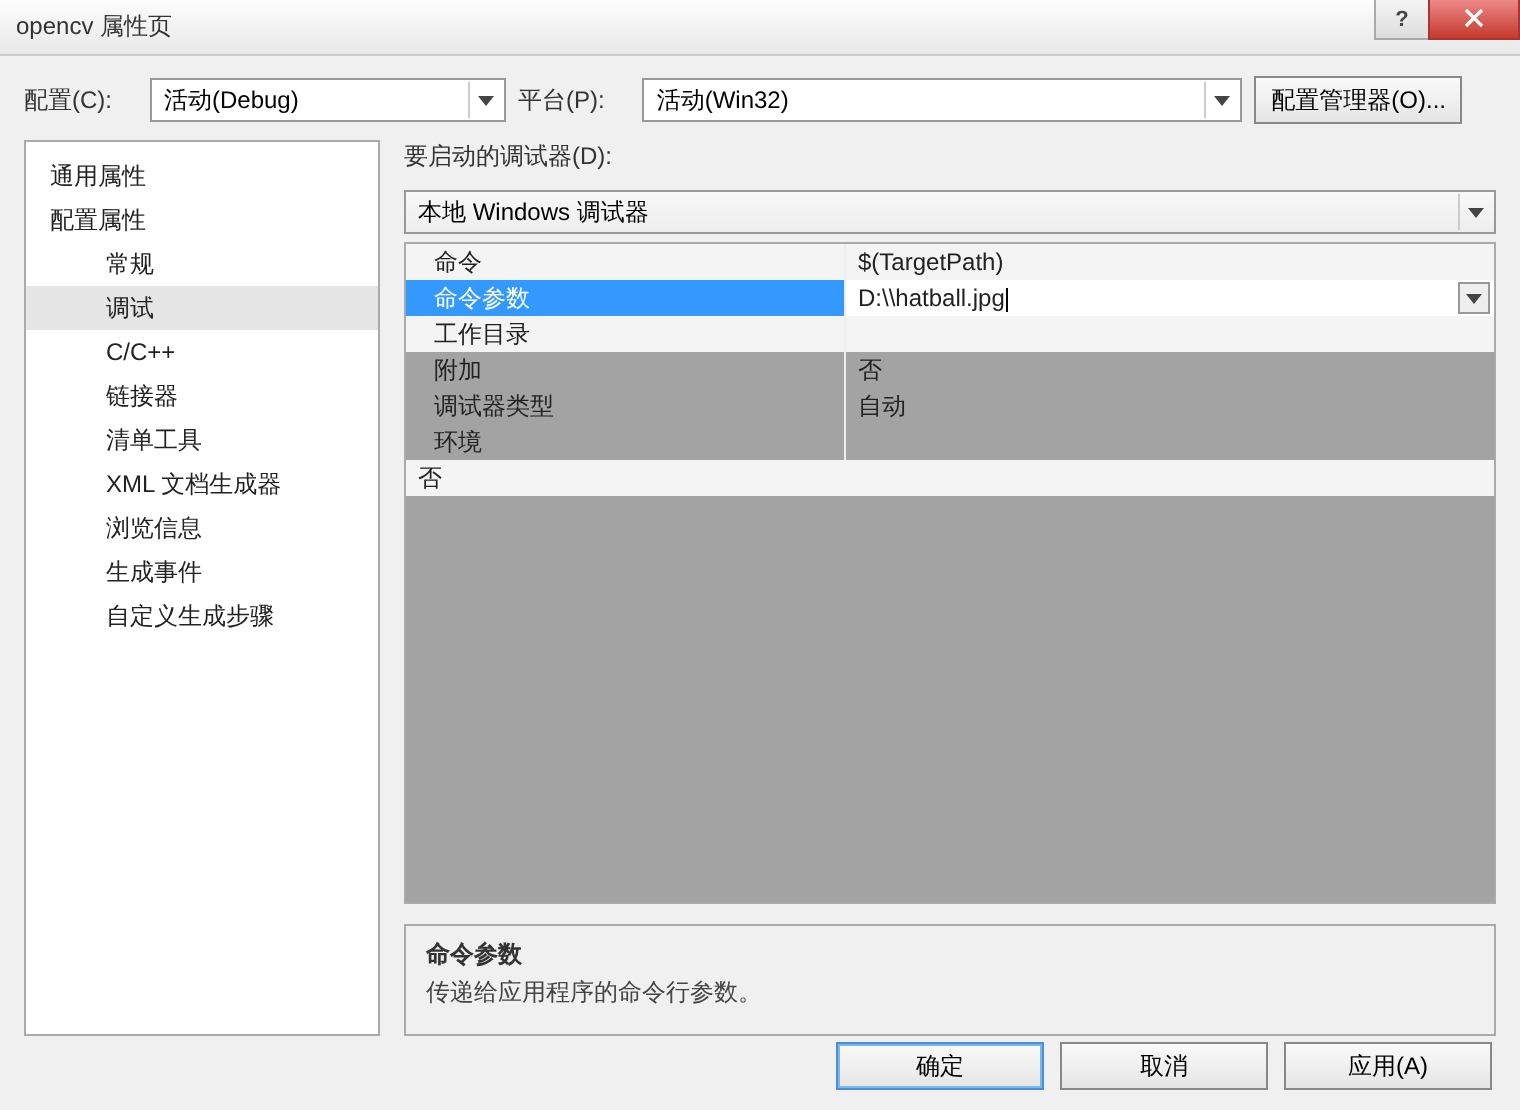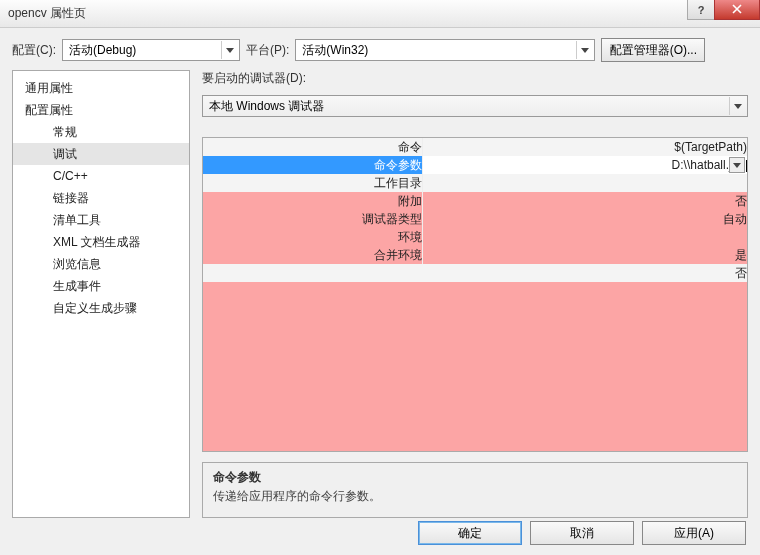--- a/index.html
+++ b/index.html
@@ -8,37 +8,37 @@
     .titlebar { height: 28px; background: linear-gradient(to bottom, #fdfdfd, #e8e8e8); border-bottom: 1px solid #ccc; display: flex; align-items: center; padding-left: 8px; position: relative; }
     .titlebar-text { color: #333; }
     .titlebar-buttons { position: absolute; right: 0; top: 0; display: flex; }
     .tb-btn { width: 28px; height: 20px; display: flex; align-items: center; justify-content: center; color: #444; border: 1px solid #aaa; border-top: none; margin-left: -1px; background: linear-gradient(to bottom, #f5f5f5, #ddd); }
     .tb-close { width: 46px; background: linear-gradient(to bottom, #e88, #c43a2e); color: white; border-color: #a33; }
     .help-icon { font-size: 11px; font-weight: bold; }
     .x-icon svg { width: 10px; height: 10px; }
     
     .top-row { display: flex; align-items: center; padding: 10px 12px 8px; gap: 6px; background: #f0f0f0; }
     .top-label { color: #333; }
-    .combo { flex: 0 0 auto; height: 22px; border: 1px solid #999; background: white; display: flex; align-items: center; padding: 0 4px 0 6px; position: relative; }
+    .combo { flex: 0 0 auto; height: 22px; border: 1px solid #999; background: white; display: flex; align-items: center; padding: 0 4px 0 6px; position: relative; margin-left: 13px; }
     .combo-wide { width: 178px; }
     .combo-platform { width: 300px; }
     .combo-arrow { position: absolute; right: 2px; width: 16px; height: 18px; display: flex; align-items: center; justify-content: center; border-left: 1px solid #ccc; }
     .cfg-btn { width: 104px; height: 24px; border: 1px solid #888; background: linear-gradient(to bottom, #fafafa, #e5e5e5); cursor: pointer; }
     
     .main-area { display: flex; padding: 0 12px; gap: 12px; height: 448px; }
     .tree { width: 178px; border: 1px solid #aaa; background: white; padding: 6px 0; }
     .tree-item { padding: 2px 6px 2px 24px; color: #222; cursor: default; line-height: 18px; }
     .tree-root { padding-left: 12px; }
     .tree-item.selected { background: #e5e5e5; }
     
     .right-col { flex: 1; display: flex; flex-direction: column; gap: 4px; }
     .debugger-label { color: #333; margin-bottom: 4px; }
     .debugger-combo { height: 22px; border: 1px solid #999; background: linear-gradient(to bottom, #f8f8f8, #eee); display: flex; align-items: center; padding: 0 4px 0 6px; position: relative; }
     
-    .props-grid { border: 1px solid #aaa; background: #fca5a5; flex: 1; margin-top: 16px; overflow: hidden; text-align: right;}
+    .props-grid { border: 1px solid #aaa; background: #a3a3a3; flex: 1; overflow: hidden;}
     .grid-row { display: flex; height: 18px; line-height: 18px; }
     .grid-cell-name { width: 220px; padding-left: 14px; color: #222; border-right: 1px solid #eee; }
     .grid-cell-value { flex: 1; padding-left: 6px; color: #222; position: relative; }
     .grid-row.selected .grid-cell-name { background: #3399ff; color: white; }
     .grid-row.selected .grid-cell-value { background: white; }
     .grid-row.alt-bg { background: #f4f4f4; }
     .edit-cursor::after { content: ''; display: inline-block; width: 1px; height: 12px; background: #000; vertical-align: middle; margin-left: 1px; }
     .value-drop { position: absolute; right: 2px; top: 1px; width: 16px; height: 16px; border: 1px solid #999; background: #eee; display: flex; align-items: center; justify-content: center; }
     
     .desc-box { border: 1px solid #aaa; background: #f0f0f0; height: 56px; padding: 6px 10px; margin-top: 6px; }
@@ -130,24 +130,20 @@
           <div class="grid-cell-value">否</div>
         </div>
         <div class="grid-row">
           <div class="grid-cell-name">调试器类型</div>
           <div class="grid-cell-value">自动</div>
         </div>
         <div class="grid-row">
           <div class="grid-cell-name">环境</div>
           <div class="grid-cell-value"></div>
         </div>
-        <div class="grid-row">
-          <div class="grid-cell-name">合并环境</div>
-          <div class="grid-cell-value">是</div>
-        </div>
         <div class="grid-row alt-bg">
           <div class="grid-cell-value">否</div>
         </div>
       </div>
 
     <div class="desc-box">
       <div class="desc-title">命令参数</div>
       <div class="desc-text">传递给应用程序的命令行参数。</div>
     </div>
   </div>

